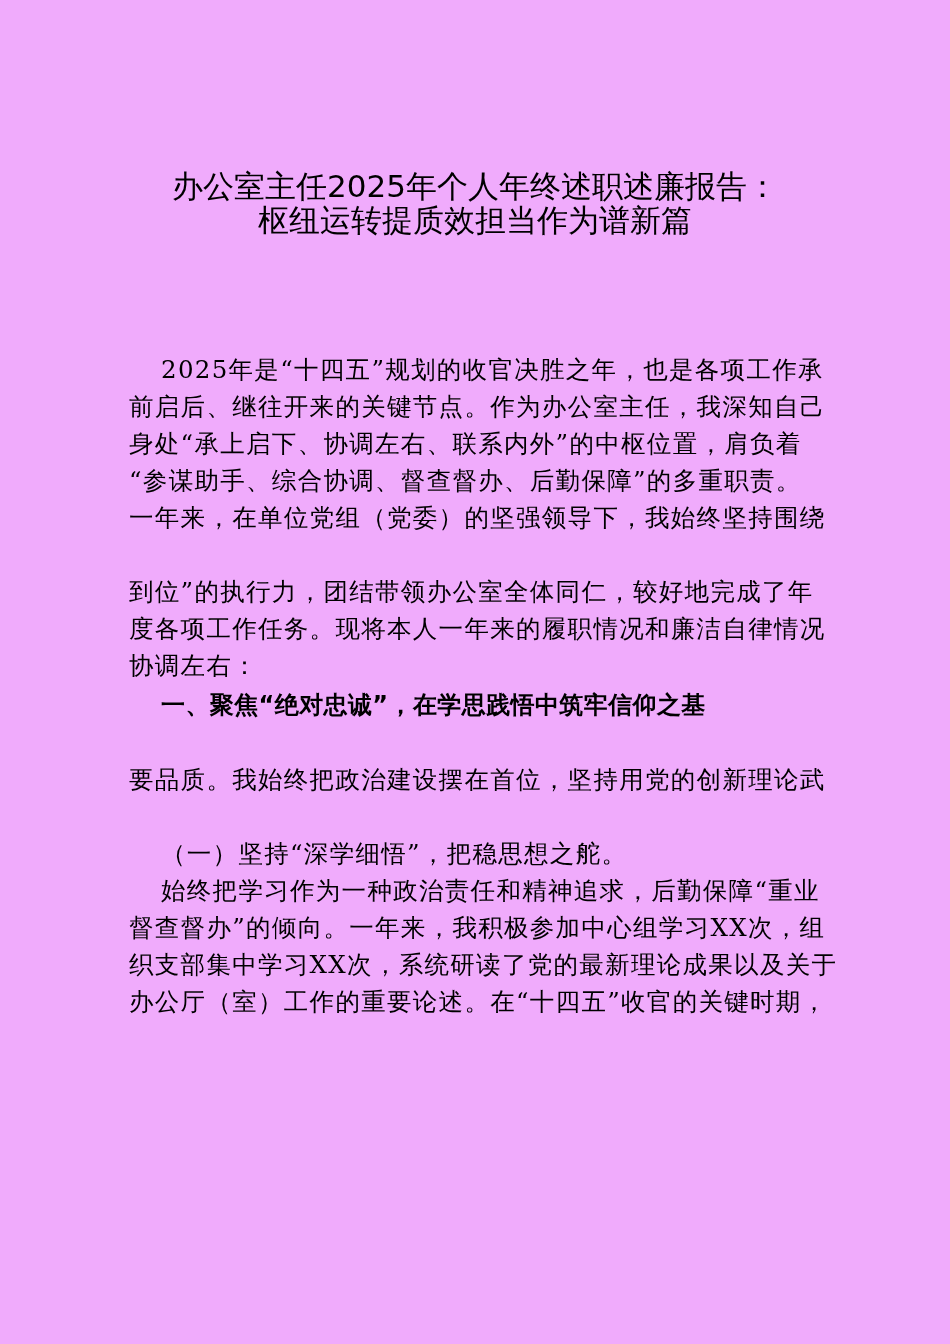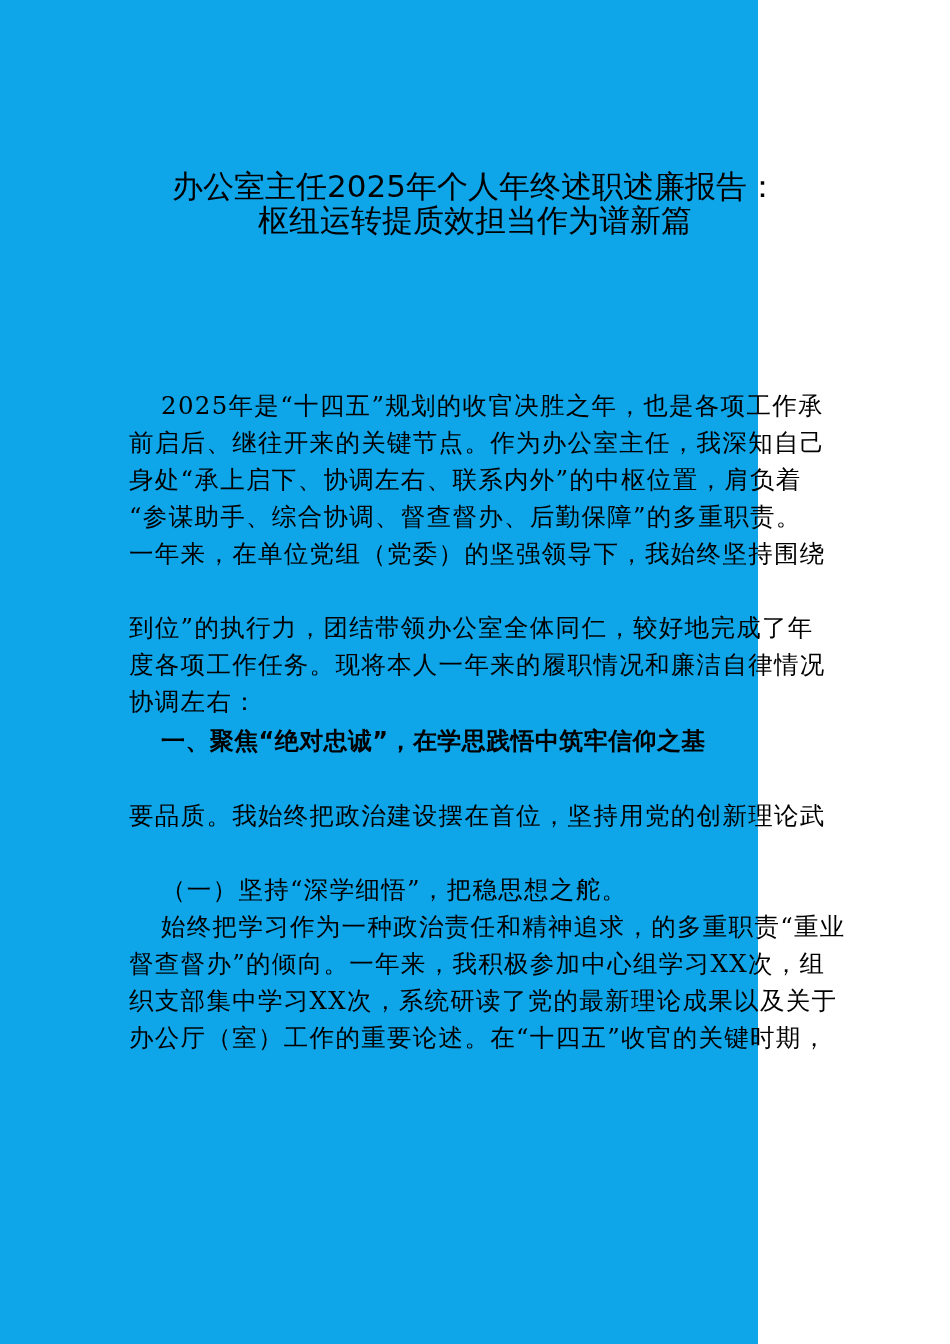--- a/index.html
+++ b/index.html
@@ -1,30 +1,29 @@
 <!DOCTYPE html>
 <html><head>
   <meta charset="utf-8">
   <style>
     html, body { margin: 0; padding: 0; background: #ffffff; }
     body { width: 950px; height: 1344px; position: relative; overflow: hidden; color: #000; }
-    .page { position: absolute; left: 0; top: 0; width: 758px; height: 1344px; background: #0ea5e9; }
+    .page { position: absolute; left: 0; top: 0; width: 950px; height: 1344px; background: #f0abfc; }
     .title {
       position: absolute; left: 0; width: 950px; text-align: center;
       font-family: "DejaVu Sans", "Liberation Sans", sans-serif;
       font-size: 31px; font-weight: normal; letter-spacing: 0px; white-space: nowrap;
     }
     .t1 { top: 166px; }
     .t2 { top: 200px; }
     .line {
       position: absolute; left: 129px; width: 700px;
       font-family: "DejaVu Serif", "Liberation Serif", serif;
       font-size: 24.5px; white-space: nowrap; letter-spacing: 1.3px;
       line-height: 30px;
-      margin-top: 36px;
     }
     .indent { left: 161px; }
     .heading {
       font-family: "DejaVu Sans", "Liberation Sans", sans-serif;
       font-weight: bold; letter-spacing: 0.4px; font-size: 24px;
     }
     .sub { left: 161px; }
   </style>
 </head>
 <body>
@@ -41,17 +40,17 @@
   <div class="line" style="top:577px">到位”的执行力，团结带领办公室全体同仁，较好地完成了年</div>
   <div class="line" style="top:614px">度各项工作任务。现将本人一年来的履职情况和廉洁自律情况</div>
   <div class="line" style="top:651px">协调左右：</div>
 
   <div class="line indent heading" style="top:690px">一、聚焦“绝对忠诚”，在学思践悟中筑牢信仰之基</div>
 
   <div class="line" style="top:765px">要品质。我始终把政治建设摆在首位，坚持用党的创新理论武</div>
 
   <div class="line sub" style="top:839px">（一）坚持“深学细悟”，把稳思想之舵。</div>
 
-  <div class="line indent" style="top:876px">始终把学习作为一种政治责任和精神追求，的多重职责“重业</div>
+  <div class="line indent" style="top:876px">始终把学习作为一种政治责任和精神追求，后勤保障“重业</div>
   <div class="line" style="top:913px">督查督办”的倾向。一年来，我积极参加中心组学习XX次，组</div>
   <div class="line" style="top:950px">织支部集中学习XX次，系统研读了党的最新理论成果以及关于</div>
   <div class="line" style="top:987px">办公厅（室）工作的重要论述。在“十四五”收官的关键时期，</div>
 </div>
 
 </body></html>

